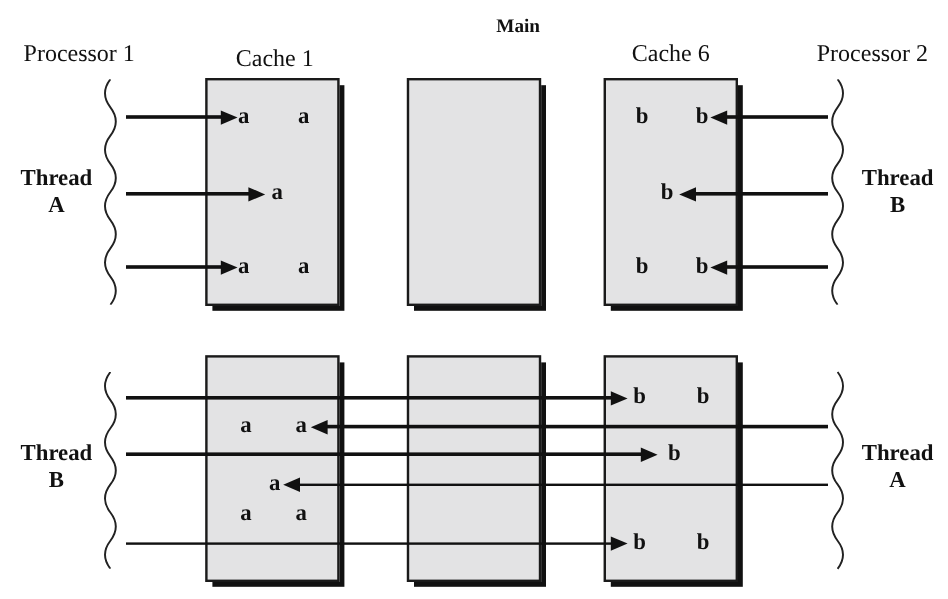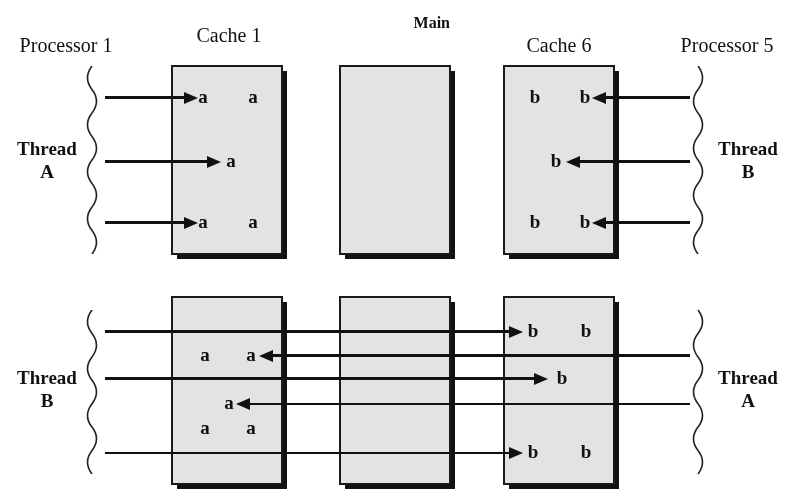--- a/index.html
+++ b/index.html
@@ -41,26 +41,26 @@
     border-right:14px solid #111;
   }
   .brace{position:absolute;z-index:3;}
 </style>
 </head>
 <body>
 
 <div class="canvas">
 
   <div class="hlabel" style="left:66px;top:34px;">Processor 1</div>
-  <div class="hlabel" style="left:229px;top:24px;">Cache 1</div>
+  <div class="hlabel" style="left:229px;top:38px;">Cache 1</div>
   <div class="hlabel2" style="left:395px;top:12px;width:110px;">
     <div>Main</div>
   </div>
   <div class="hlabel" style="left:559px;top:34px;">Cache 6</div>
-  <div class="hlabel" style="left:727px;top:34px;">Processor 5</div>
+  <div class="hlabel" style="left:727px;top:34px;">Processor 2</div>
 
   <div class="box" style="left:171px;top:65px;height:190px;"></div>
   <div class="box" style="left:339px;top:65px;height:190px;"></div>
   <div class="box" style="left:503px;top:65px;height:190px;"></div>
 
   <svg class="brace" style="left:85px;top:66px;" width="14" height="188" viewBox="0 0 14 188">
     <path d="M7,0 Q-2,11.75 7,23.5 Q16,35.25 7,47 Q-2,58.75 7,70.5 Q16,82.25 7,94 Q-2,105.75 7,117.5 Q16,129.25 7,141 Q-2,152.75 7,164.5 Q16,176.25 7,188" fill="none" stroke="#222" stroke-width="1.6"></path>
   </svg>
   <div class="tlabel" style="left:47px;top:137px;">
     <div>Thread</div>

